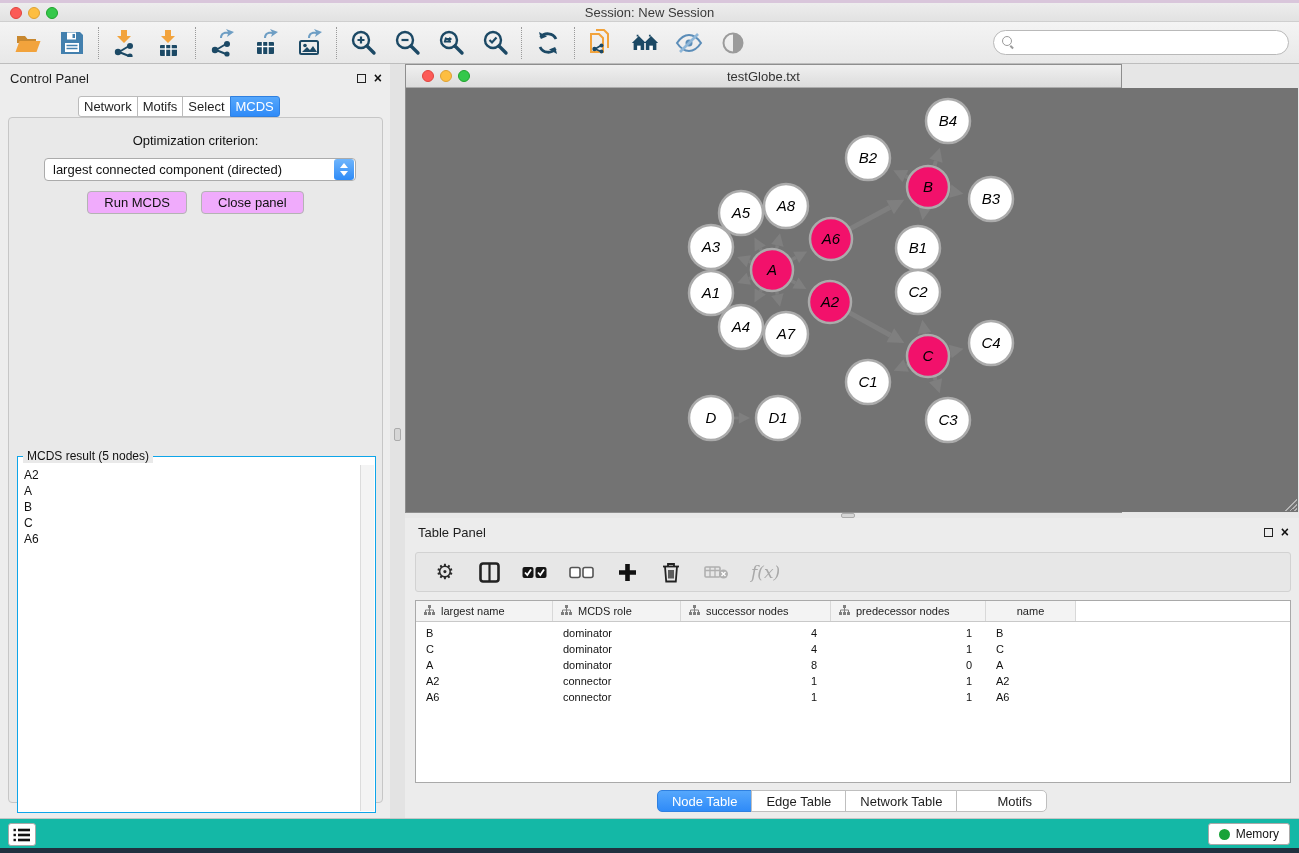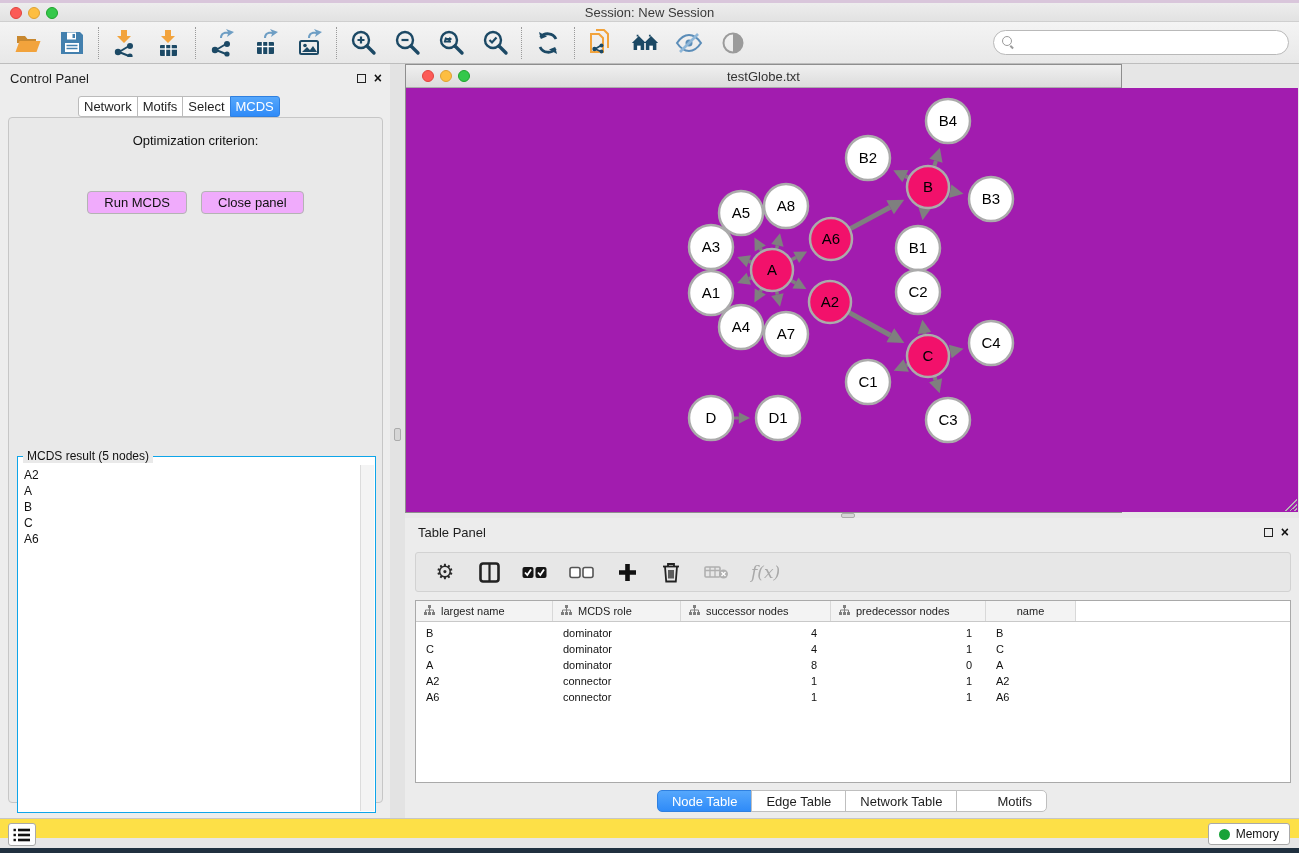--- a/index.html
+++ b/index.html
@@ -87,21 +87,21 @@
   .h-handle { position:absolute; left:436px; top:0px; width:14px; height:5px;
               background:#D6D6D6; border:1px solid #ABABAB; border-radius:2px; }
 
   
   .network-window { position:absolute; left:405px; top:0; width:717px; height:449px;
                     border:1px solid #8E8E8E; background:#FFF; }
   .nw-titlebar { position:relative; height:23px; background:linear-gradient(#F0F0F0,#DCDCDC);
                  border-bottom:1px solid #ABABAB; }
   .nw-titlebar .lights { left:16px; top:5px; }
   .nw-title { position:absolute; left:0; right:0; top:4px; text-align:center; font-size:13px; color:#333; }
-  .nw-canvas { position:relative; width:892px; height:424px; background:#a21caf; }
+  .nw-canvas { position:relative; width:892px; height:424px; background:#737373;font-style:italic; }
   .resize-grip { position:absolute; right:1px; bottom:1px; width:12px; height:12px;
                  background:
                    linear-gradient(135deg, transparent 48%, #B5B5B5 48%, #B5B5B5 55%, transparent 55%) ,
                    linear-gradient(135deg, transparent 68%, #B5B5B5 68%, #B5B5B5 75%, transparent 75%),
                    linear-gradient(135deg, transparent 86%, #B5B5B5 86%, #B5B5B5 93%, transparent 93%); }
 
   
   .table-panel { position:absolute; left:405px; top:454px; width:894px; height:300px; background:#ECECEC; }
   .tp-header { position:relative; height:26px; }
   .tp-title { position:absolute; left:13px; top:7px; font-size:13px; color:#1E1E1E; }
@@ -124,21 +124,21 @@
   .td.num { text-align:right; padding-left:0; padding-right:14px; }
   .tbl-body { padding-top:3px; }
   .bottom-tabs { position:absolute; left:0; top:272px; width:100%; display:flex; justify-content:center; }
   .bt-tab { height:22px; padding:0 14px; background:#FFF; border:1px solid #BFBFBF; margin-left:-1px;
             font-size:13px; color:#1E1E1E; display:flex; align-items:center; }
   .bt-tab:first-child { border-radius:5px 0 0 5px; margin-left:0; }
   .bt-tab:last-child { border-radius:0 5px 5px 0;padding-left:40px; }
   .bt-tab.active { background:linear-gradient(#55A7FC,#2F8BF8); border-color:#2F80E0; color:#FFF; }
 
   
-  .statusbar { position:absolute; left:0; top:818px; width:1299px; height:20px; background:#fde047;
+  .statusbar { position:absolute; left:0; top:818px; width:1299px; height:36px; background:#14b8a6;
                border-top:1px solid #C6C6C6; }
   .list-btn { position:absolute; left:8px; top:4px; width:28px; height:23px; background:#FFF;
               border:1px solid #A9A9A9; border-radius:3px; display:flex; align-items:center; justify-content:center; }
   .memory-btn { position:absolute; right:9px; top:4px; height:22px; background:#FFF;
                 border:1px solid #A9A9A9; border-radius:3px; display:flex; align-items:center;
                 gap:6px; padding:0 10px; font-size:12px; color:#111; }
   .mem-dot { width:11px; height:11px; border-radius:50%; background:#18A339; }
   .bottom-strip { position:absolute; left:0; top:848px; width:1299px; height:5px; background:#20303F; }
 </style>
 </head>
@@ -332,20 +332,24 @@
         </span>
       </div>
       <div class="cp-tabs" id="cp-tabs">
           <div class="cp-tab">Network</div>
           <div class="cp-tab">Motifs</div>
           <div class="cp-tab">Select</div>
           <div class="cp-tab active">MCDS</div>
         </div>
       <div class="cp-content">
         <div class="opt-label">Optimization criterion:</div>
+        <div class="criterion">
+          <span class="sel-text">largest connected component (directed)</span>
+          <span class="stepper"></span>
+        </div>
         <div class="cp-buttons">
           <span class="btn">Run MCDS</span>
           <span class="btn">Close panel</span>
         </div>
         <div class="groupbox">
           <span class="legend">MCDS result (5 nodes)</span>
           <div class="result-list" id="result-list">
               <div class="result-item">A2</div>
               <div class="result-item">A</div>
               <div class="result-item">B</div>

